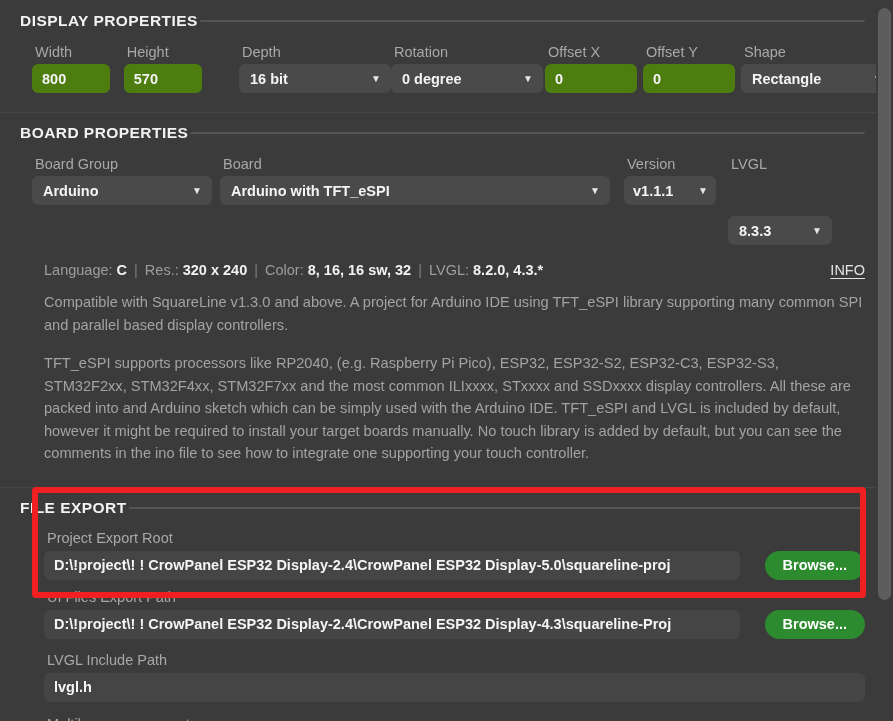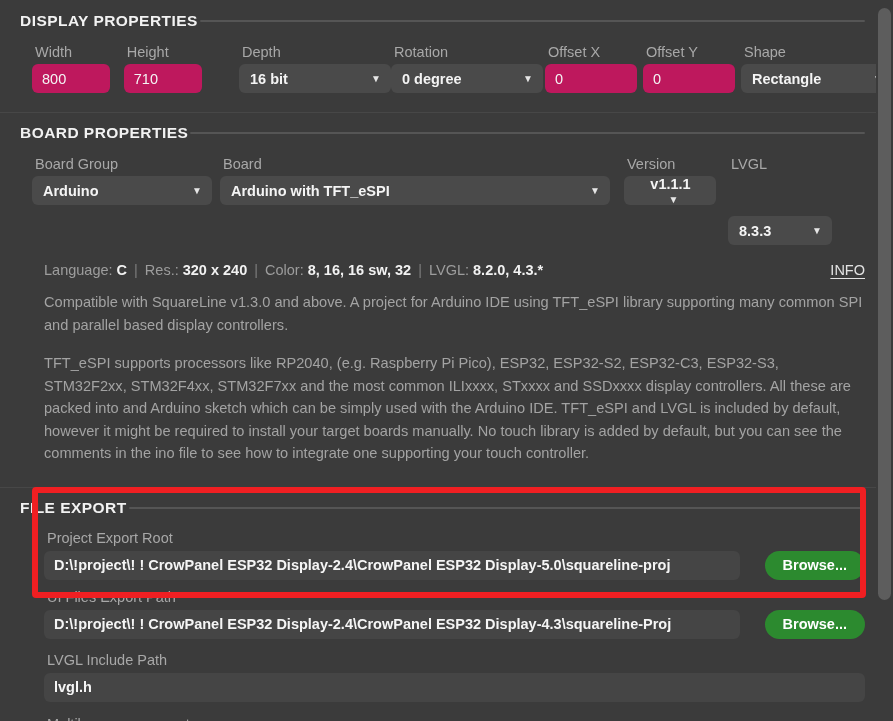--- a/index.html
+++ b/index.html
@@ -56,27 +56,27 @@
   .field-label {
     font-size: 14.5px;
     color: #a8a8a8;
     line-height: 18px;
     padding-left: 3px;
     white-space: nowrap;
   }
 
   .input-box {
     height: 29px;
-    background: #be185d;
+    background: #4d7c0f;
     border-radius: 6px;
     display: flex;
     align-items: center;
     padding: 0 10px;
     font-size: 14.5px;
-    font-weight: normal;
+    font-weight: bold;
     color: #f4f4f4;
     white-space: nowrap;
     overflow: hidden;
   }
 
   .select-box {
     height: 29px;
     background: #4a4a4a;
     border-radius: 6px;
     display: flex;
@@ -223,21 +223,21 @@
 
   <div class="field-row" style="margin-top:13px;">
 
     <div class="field" style="width:94px;">
       <div class="field-label">Width</div>
       <div class="input-box" style="width:78px;">800</div>
     </div>
 
     <div class="field" style="width:118px;">
       <div class="field-label">Height</div>
-      <div class="input-box" style="width:78px;">710</div>
+      <div class="input-box" style="width:78px;">570</div>
     </div>
 
     <div class="field" style="width:140px;">
       <div class="field-label">Depth</div>
       <div class="select-box" style="width:152px;">
         <span>16 bit</span>
         <span class="caret">▼</span>
       </div>
     </div>
 
@@ -288,21 +288,21 @@
     <div class="field" style="width:390px;margin-left:8px;">
       <div class="field-label">Board</div>
       <div class="select-box" style="width:390px;">
         <span>Arduino with TFT_eSPI</span>
         <span class="caret">▼</span>
       </div>
     </div>
 
     <div class="field" style="width:92px;margin-left:14px;">
       <div class="field-label">Version</div>
-      <div class="select-box" style="width:92px;padding:0 8px 0 9px;flex-direction:column;">
+      <div class="select-box" style="width:92px;padding:0 8px 0 9px;">
         <span>v1.1.1</span>
         <span class="caret" style="margin-left:6px;">▼</span>
       </div>
     </div>
 
     <div class="field" style="width:104px;margin-left:12px;">
       <div class="field-label">LVGL</div>
       <div class="select-box" style="width:104px;padding:0 10px 0 11px;margin-top:40px;">
         <span>8.3.3</span>
         <span class="caret" style="margin-left:6px;">▼</span>

